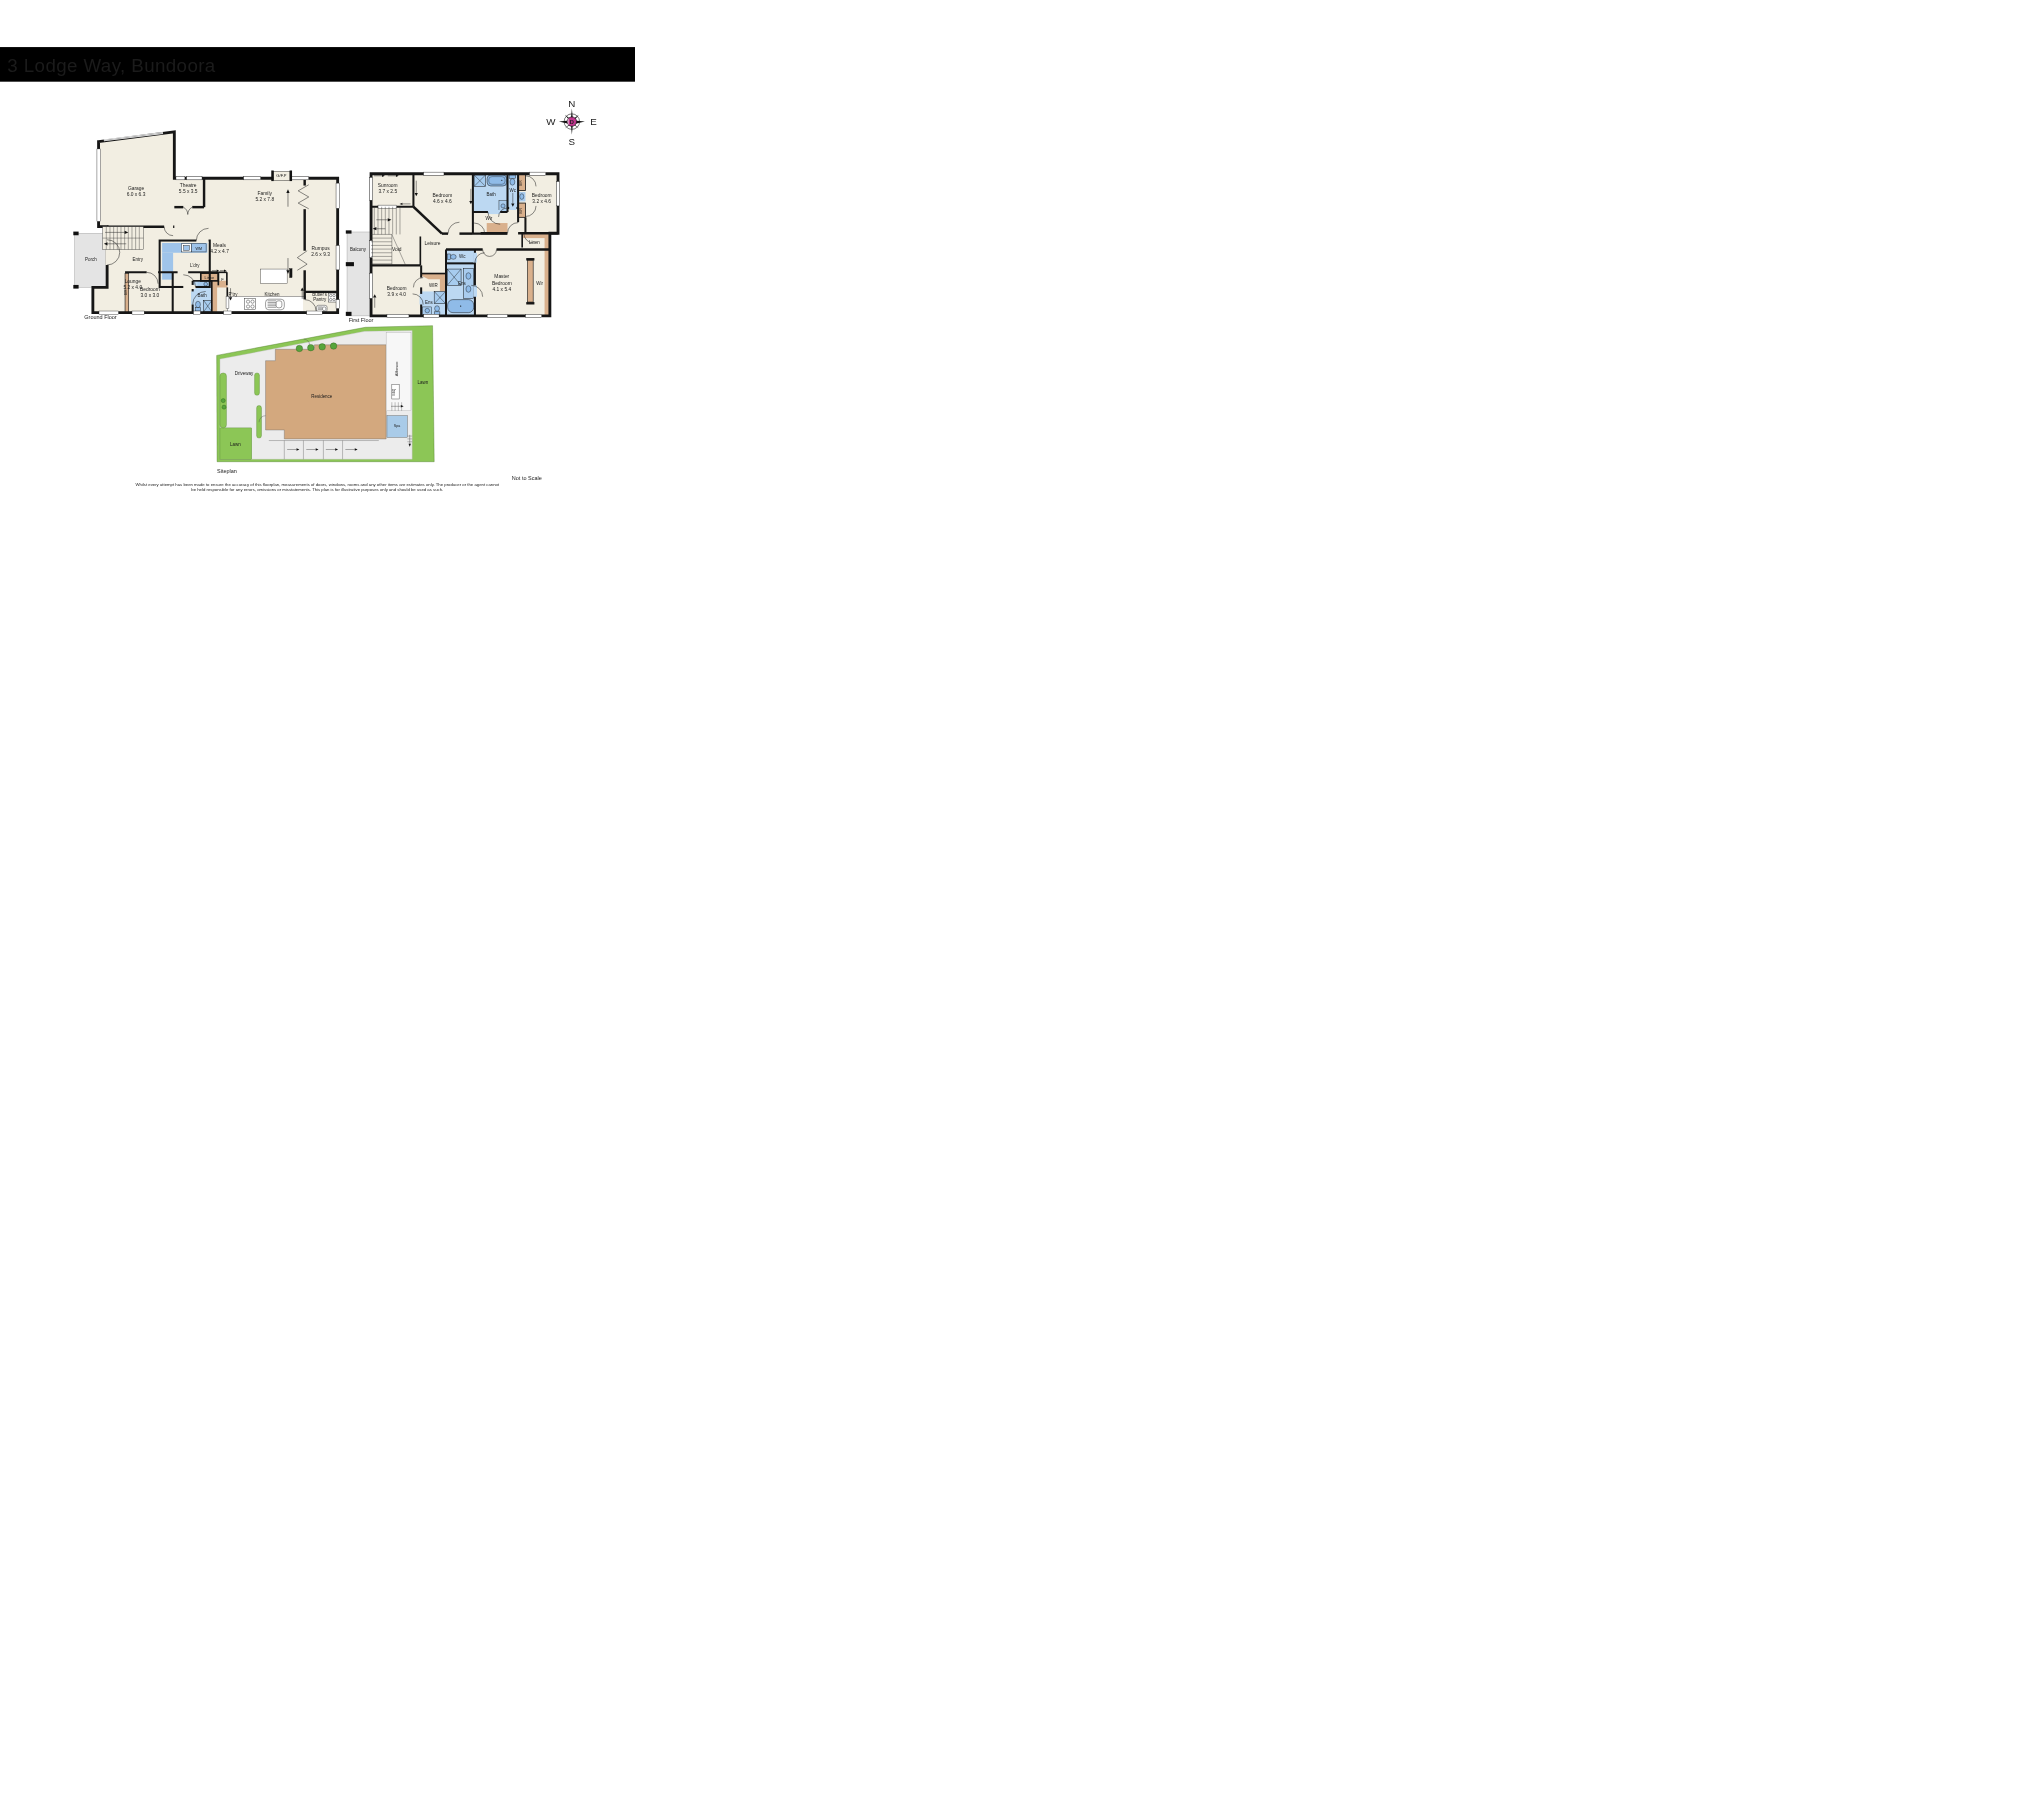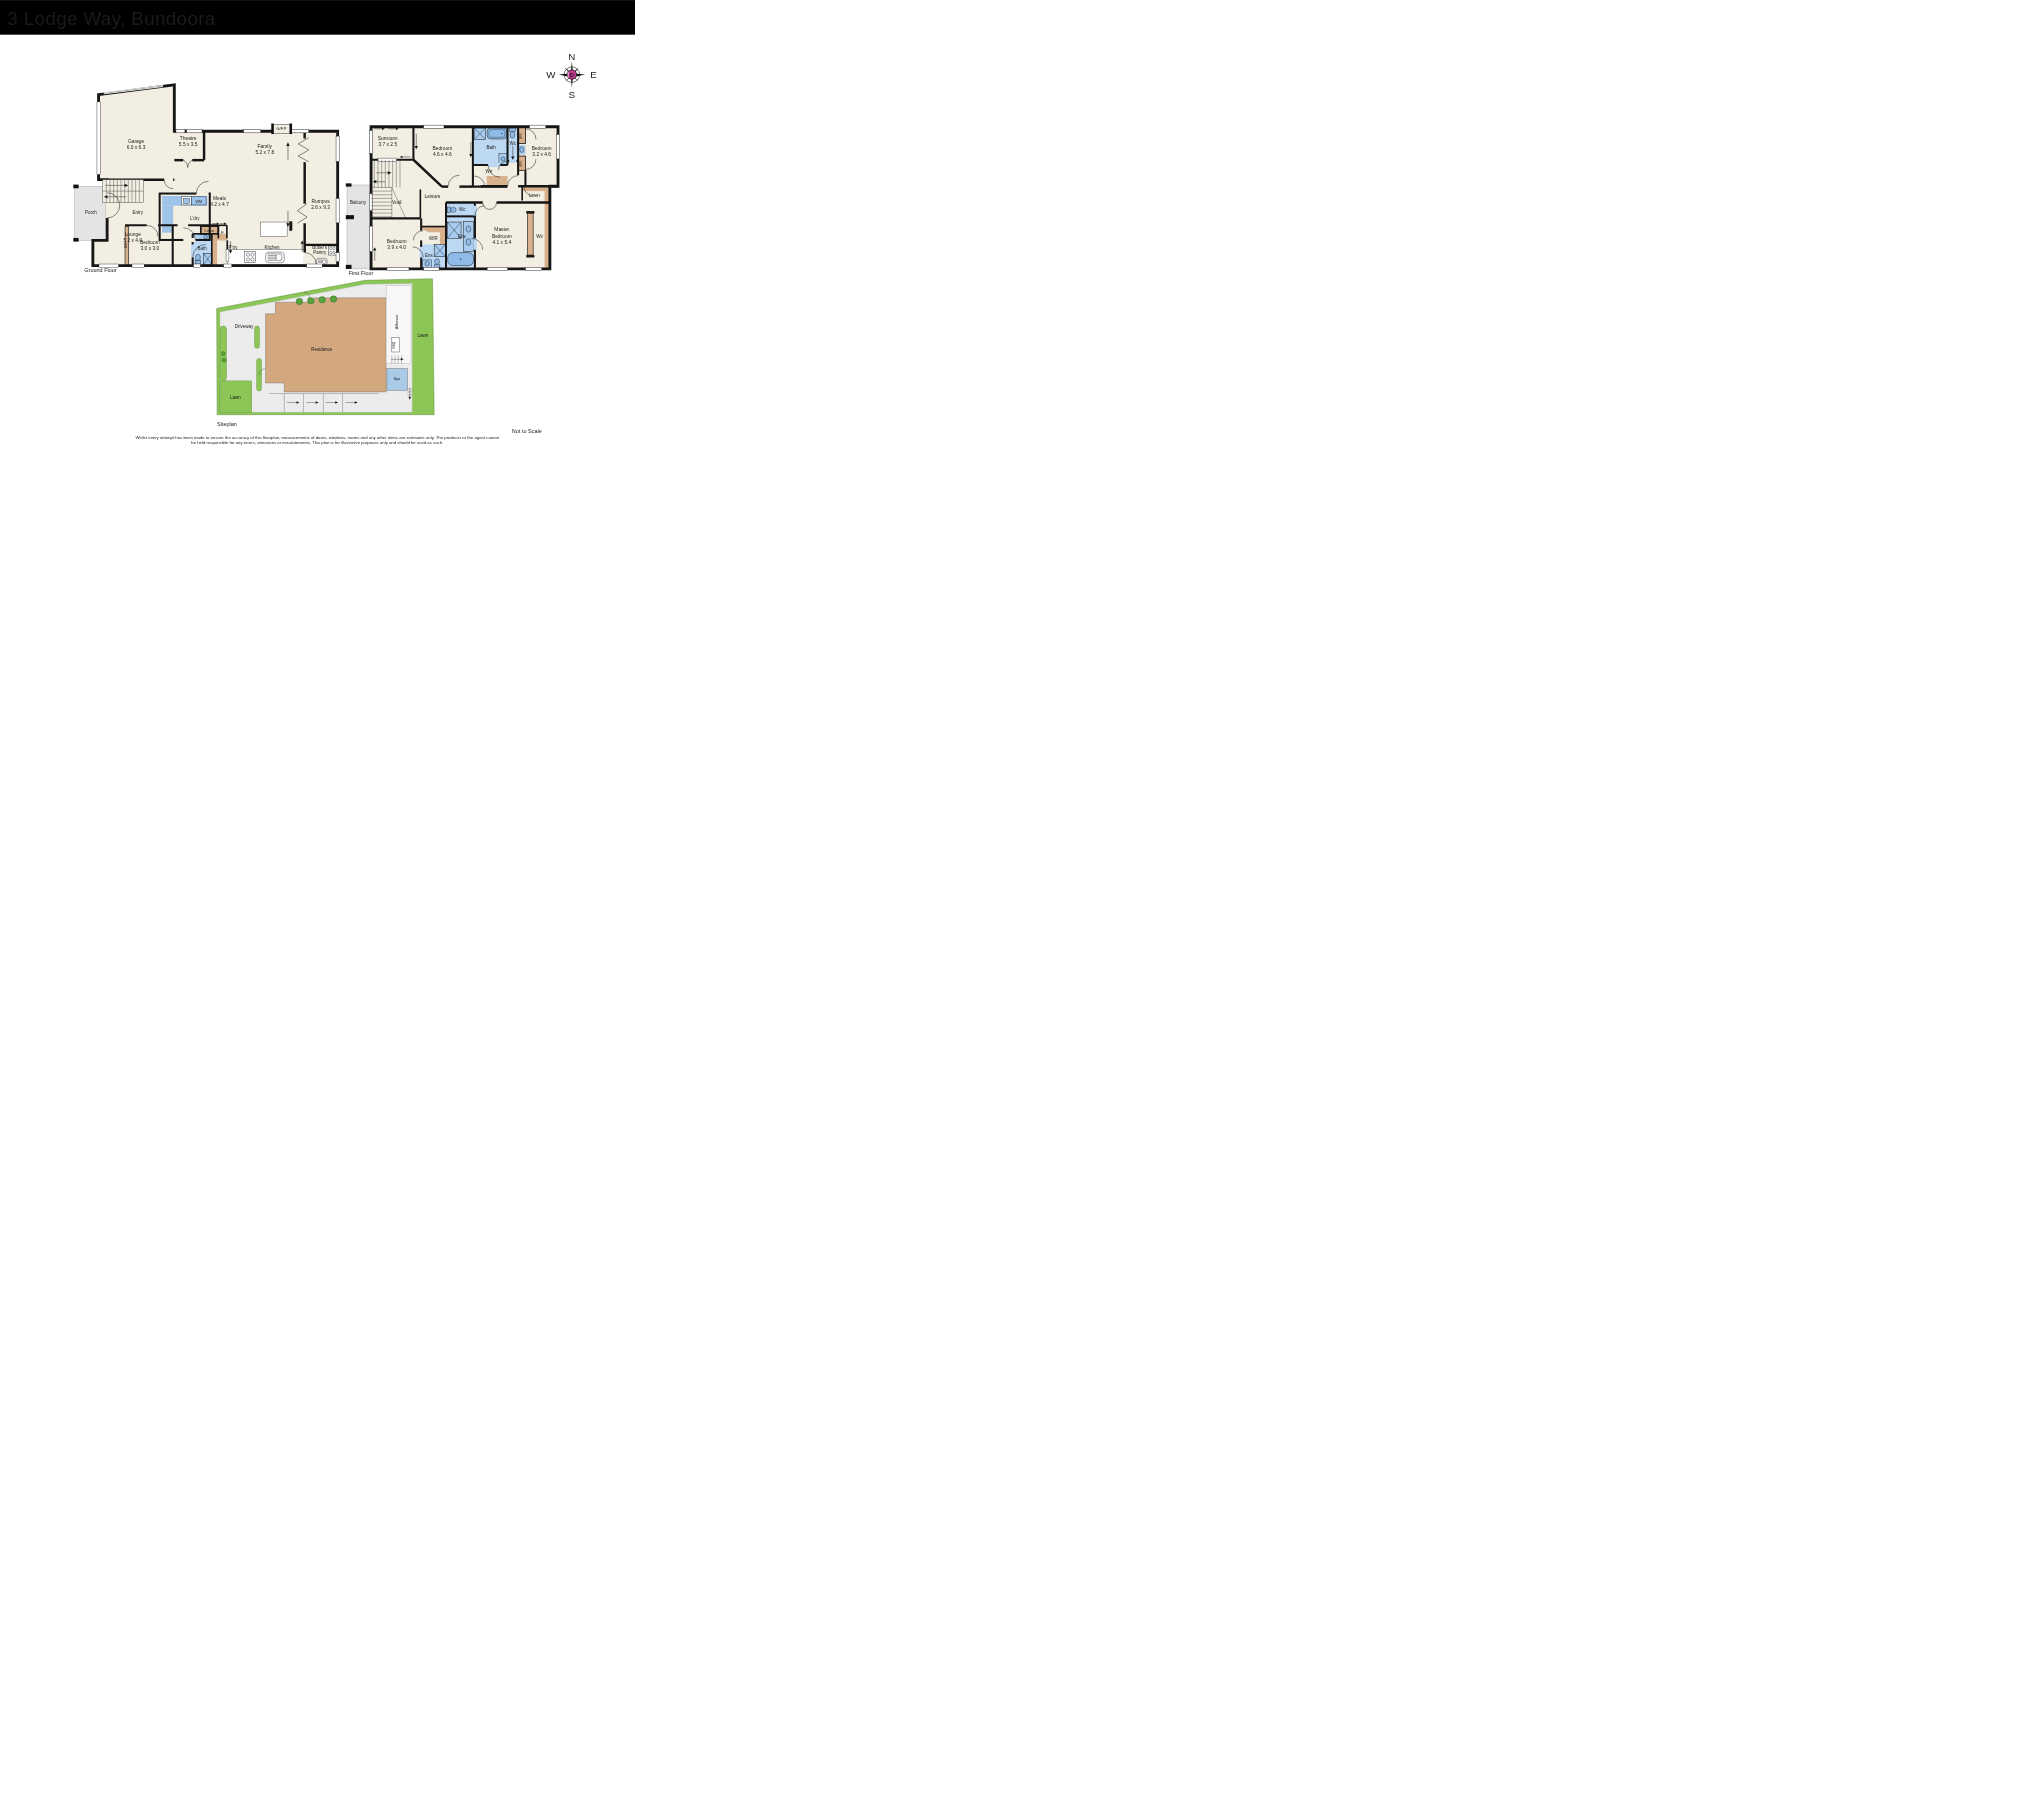--- a/index.html
+++ b/index.html
@@ -1,17 +1,17 @@
 <!DOCTYPE html>
 <html style="font-size:6.5px"><head>
 <meta charset="utf-8">
 <style>
   html,body{margin:0;padding:0;background:#ffffff;}
   #canvas{position:relative;width:635px;height:449px;background:#ffffff;overflow:hidden;
-          font-family:"Liberation Sans",sans-serif;}
+          font-family:"Liberation Sans",sans-serif;margin-top:47px;}
   svg text{font-family:"Liberation Sans",sans-serif;fill:#1b1b1b;}
   .room-label{font-size:12px;}
   .small-label{font-size:11px;}
   .tiny-label{font-size:8.5px;}
   .caption{font-size:13.5px;}
 </style>
 </head>
 <body>
 
 <div id="canvas">

